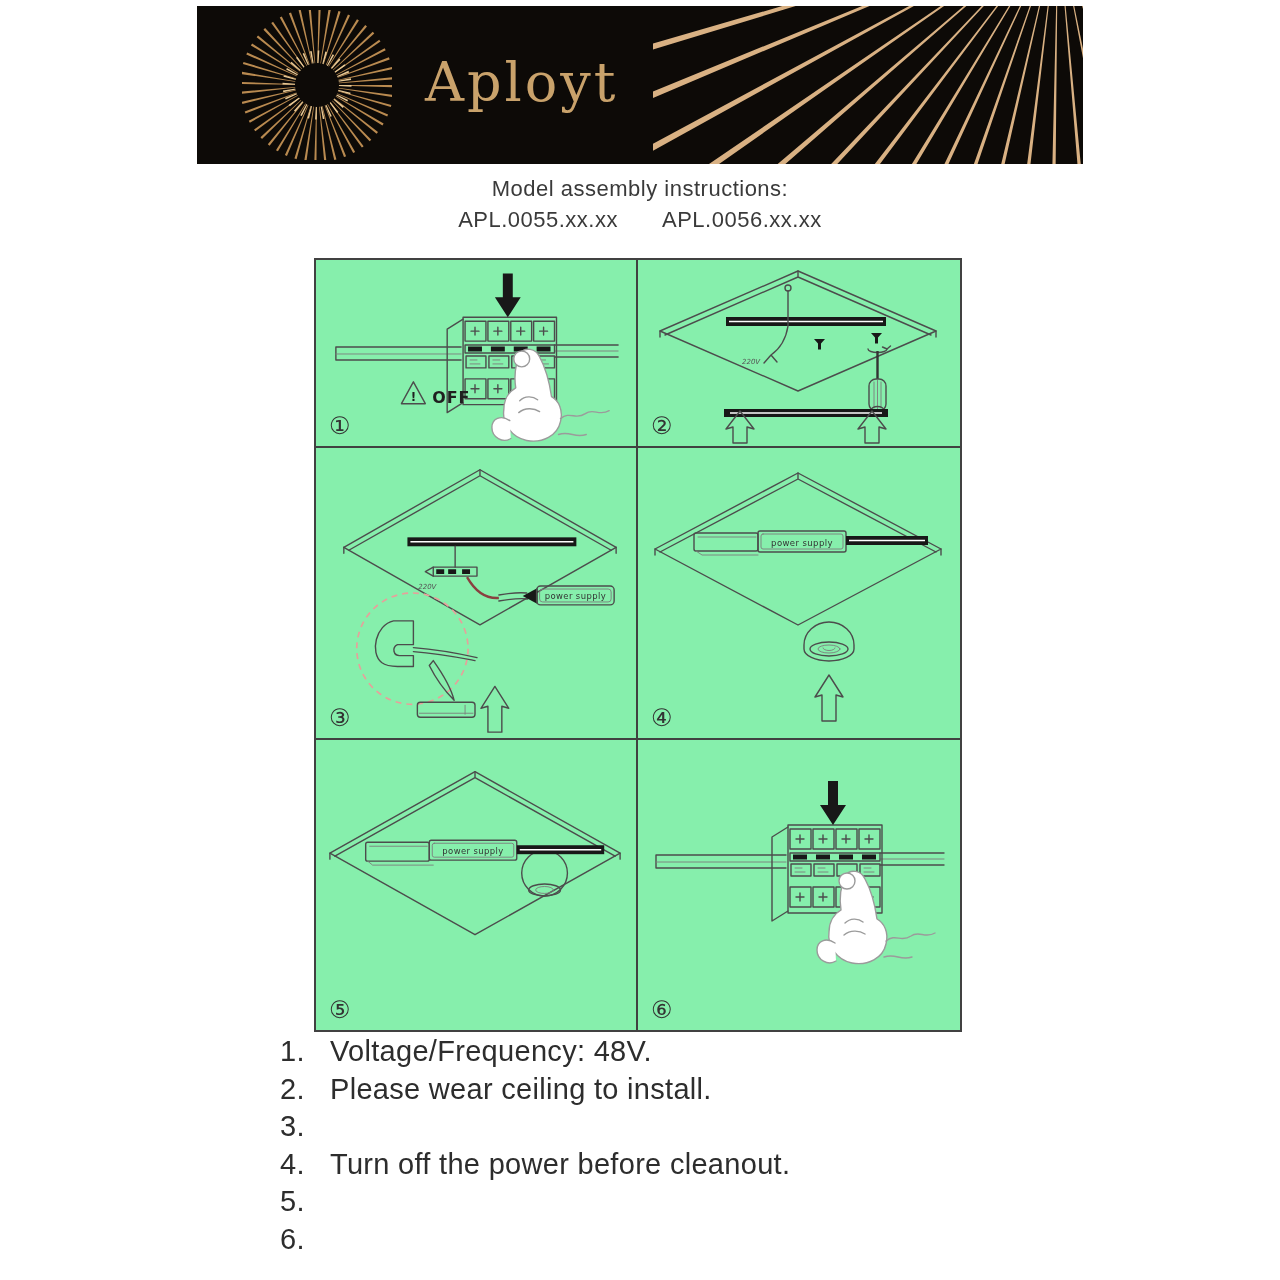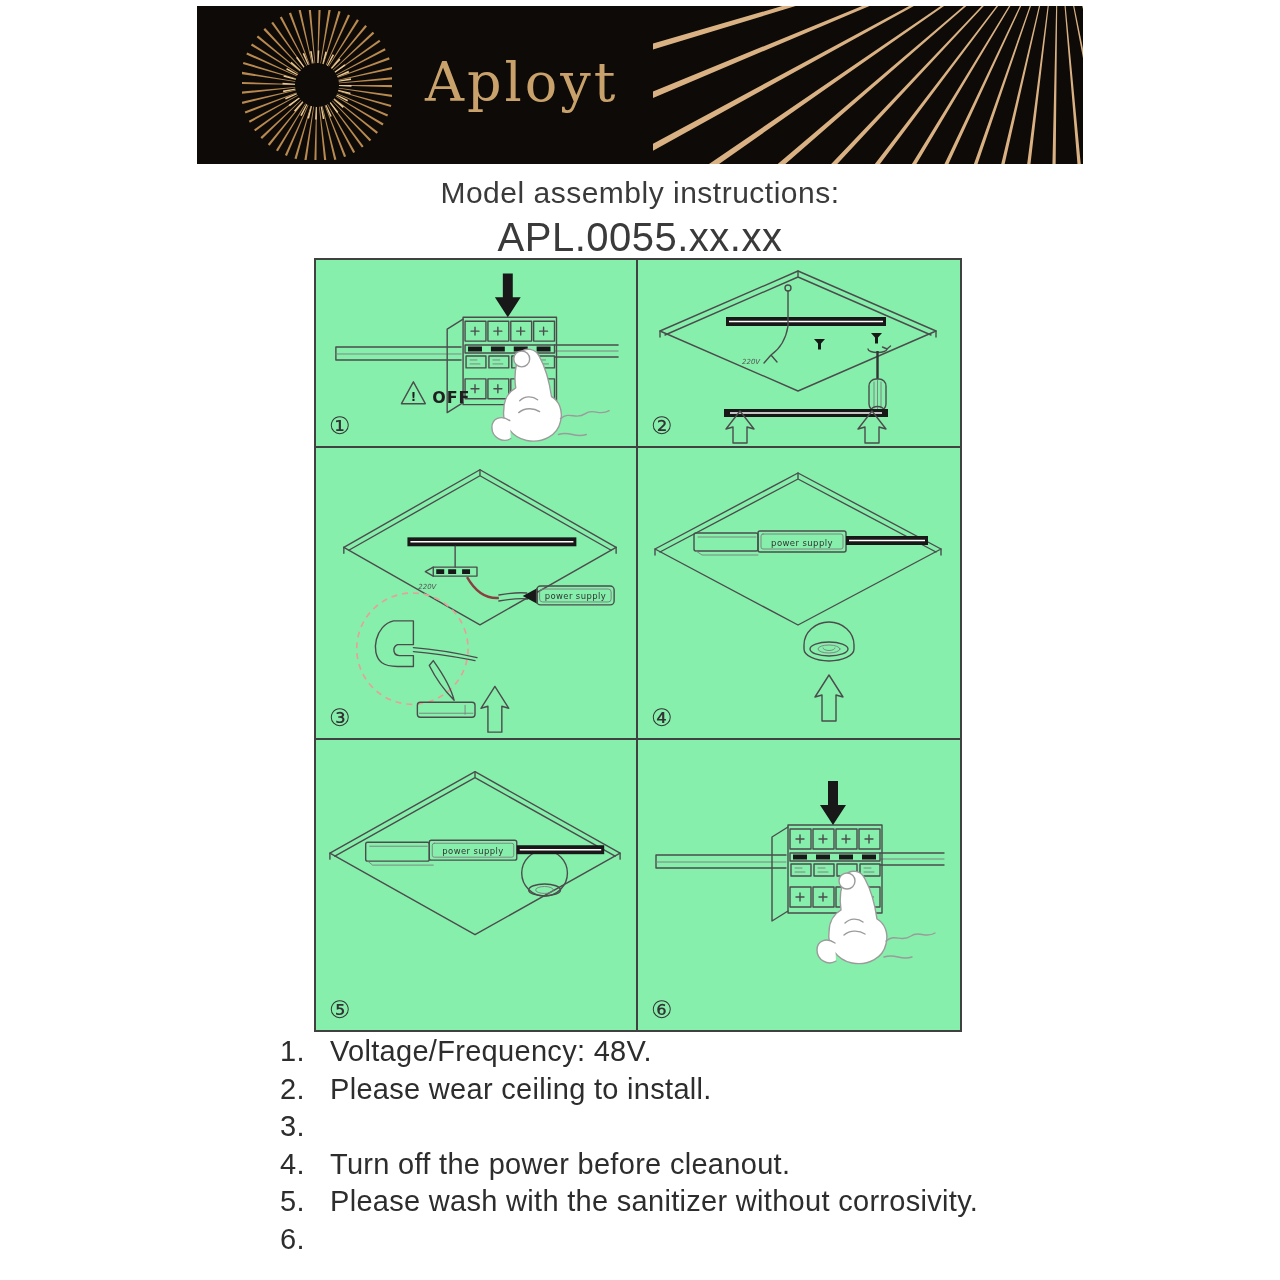--- a/index.html
+++ b/index.html
@@ -10,22 +10,22 @@
   .banner{position:absolute;left:197px;top:6px;width:886px;height:158px;background:#0d0a07;
           overflow:hidden;display:flex;align-items:center;}
   .logo-svg{position:absolute;left:45px;top:4px;width:150px;height:150px;}
   .brand{position:absolute;left:228px;top:50%;transform:translateY(-54%);
          font-family:"DejaVu Serif",serif;font-size:54px;font-weight:400;
          color:#c9a26b;letter-spacing:3px;}
   .rays-svg{position:absolute;right:0;top:0;width:430px;height:158px;}
 
   
   .title-block{position:absolute;left:0;top:176px;width:1280px;text-align:center;color:#3a3a3a;}
-  .title-line1{font-size:30px;letter-spacing:.5px;}
-  .models{display:flex;justify-content:center;gap:44px;font-size:40px;margin-top:5px;letter-spacing:.5px;}
+  .title-line1{font-size:22px;letter-spacing:.5px;}
+  .models{display:flex;justify-content:center;gap:44px;font-size:22px;margin-top:5px;letter-spacing:.5px;}
 
   
   .grid{position:absolute;left:314px;top:258px;width:648px;
         display:grid;grid-template-columns:1fr 1fr;grid-template-rows:188px 292px 290px;
         border:2px solid #414141;box-sizing:border-box;}
   .cell{position:relative;box-sizing:border-box;background:#86efac;}
   .cell:nth-child(odd){border-right:2px solid #414141;}
   .cell:nth-child(-n+4){border-bottom:2px solid #414141;}
   .cell svg{display:block;width:100%;height:100%;}
   .panel-num{position:absolute;left:13px;bottom:6px;font-size:24px;color:#333;
@@ -63,20 +63,21 @@
     <span class="brand">Aployt</span>
     <svg class="rays-svg" viewBox="0 0 430 158">
       <circle cx="405" cy="-80" r="262" fill="none" stroke="#d9b183" stroke-width="524" stroke-dasharray="3.6 24"></circle>
     </svg>
   </div>
 
   <div class="title-block">
     <div class="title-line1">Model assembly instructions:</div>
     <div class="models">
       <span>APL.0055.xx.xx</span>
+      <span>APL.0056.xx.xx</span>
     </div>
   </div>
 
   <div class="grid">
 
     <div class="cell">
       <svg viewBox="0 0 322 184">
         <path class="ln" d="M20 86 H146 M20 99 H146 M20 86 V99"></path>
         <path class="thin" d="M20 93 H146"></path>
         <path class="ln" d="M240 84 H304 M240 96 H304"></path>
@@ -245,20 +246,19 @@
     </div>
     <div class="li">
       <span class="num">3.</span>
     </div>
     <div class="li">
       <span class="num">4.</span>
       <span class="txt">Turn off the power before cleanout.</span>
     </div>
     <div class="li">
       <span class="num">5.</span>
-      <span class="txt">Please wash with the sanitizer without corrosivity.</span>
     </div>
     <div class="li">
       <span class="num">6.</span>
     </div>
   </div>
 
 </div>
 
 </body></html>

